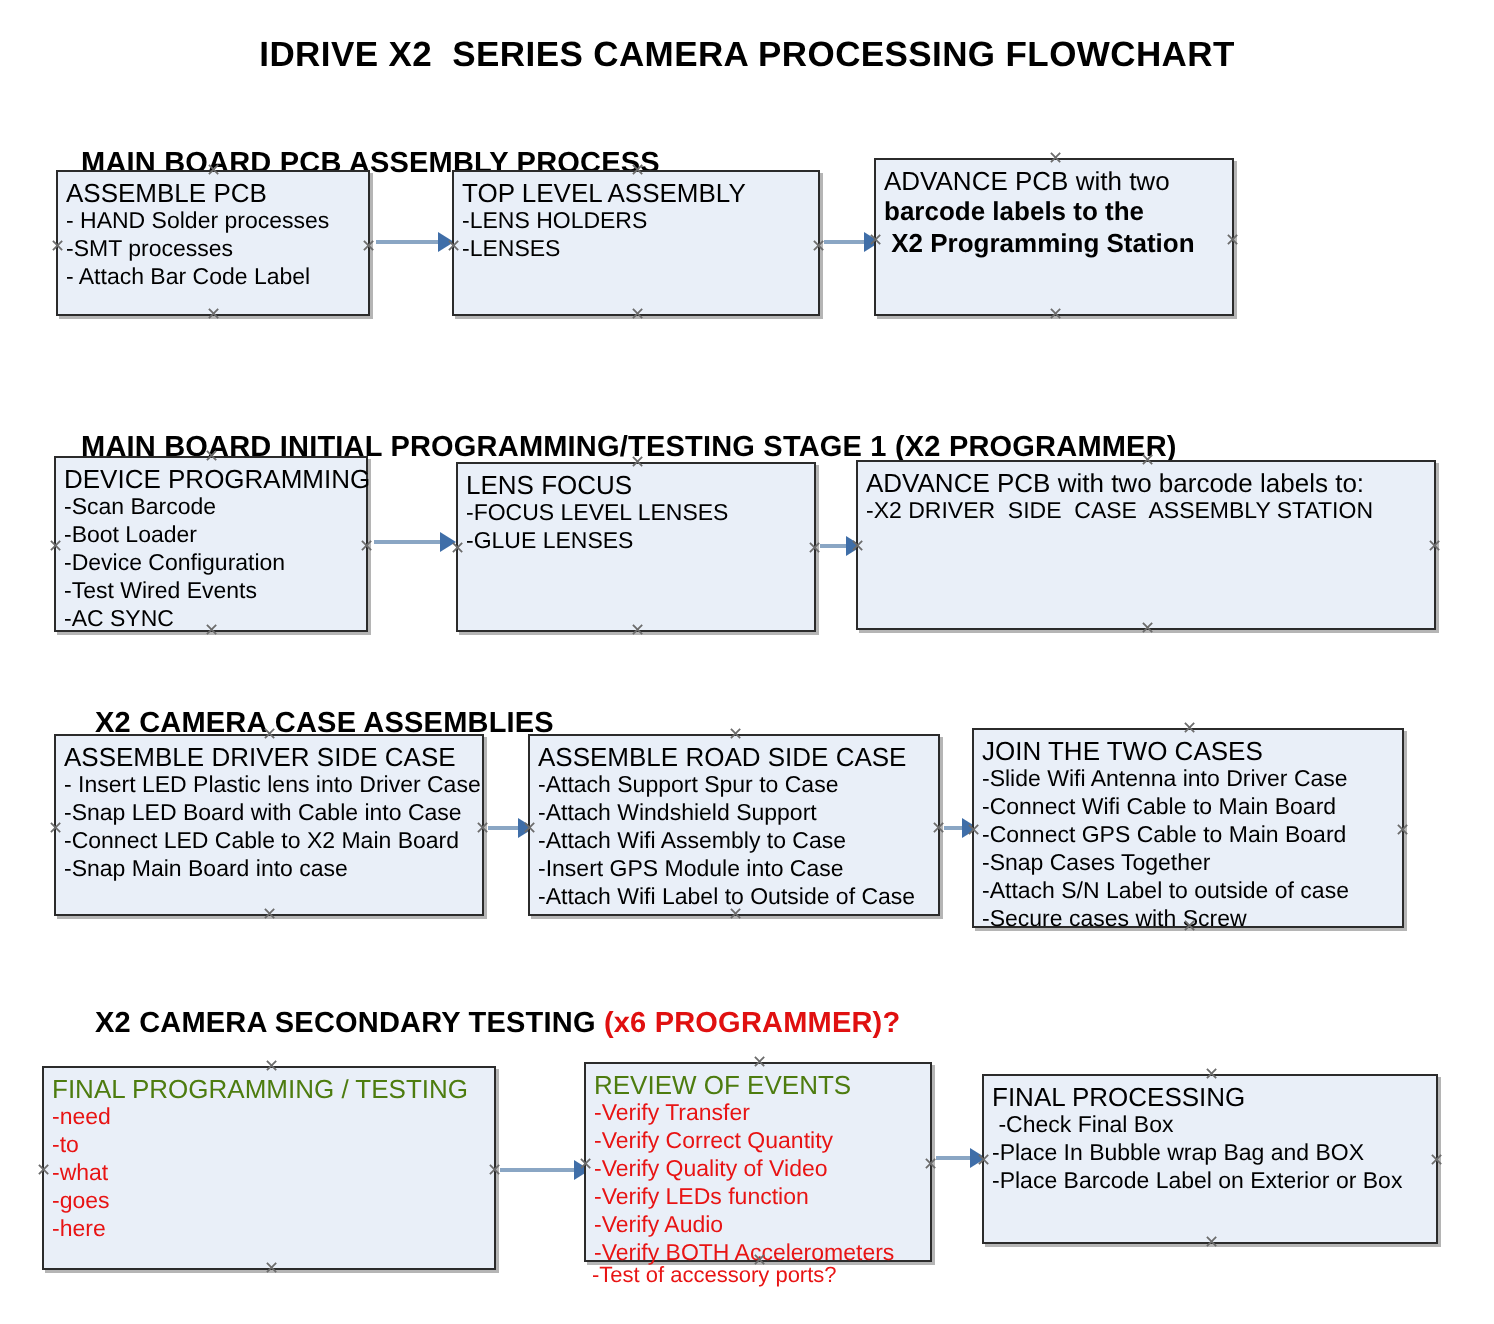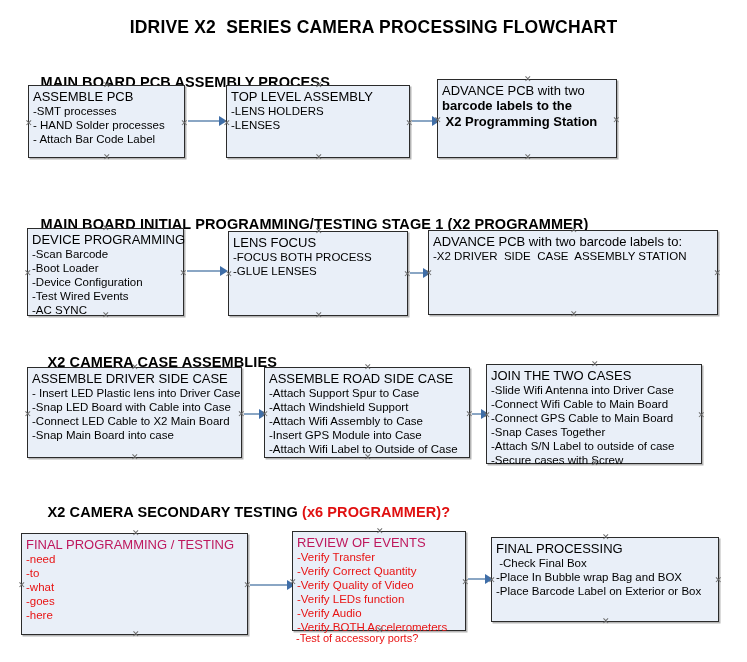--- a/index.html
+++ b/index.html
@@ -39,21 +39,21 @@
   .node .head{
     font-size:13px;font-weight:normal;line-height:15px;
     white-space:pre;
   }
   .node .line{
     font-size:11.5px;line-height:14px;white-space:pre;
   }
   .node.pad{padding:3px 4px 0 4px;}
   .node.allbold .line{font-weight:bold;font-size:13px;line-height:16px;}
   .node.red .head, .node.red .line{color:#e81414;}
-  .node.red .head{color:#be185d;}
+  .node.red .head{color:#4d7c0f;}
 
   
   .overflow-line{
     position:absolute;
     font-size:11px;line-height:14px;white-space:pre;color:#e81414;
   }
 
   
   .conn{position:absolute;height:2px;background:#8aa6c4;}
   .arrowhead{
@@ -76,22 +76,22 @@
 <div class="canvas">
 
   <div class="doc-title">IDRIVE X2  SERIES CAMERA PROCESSING FLOWCHART</div>
 
   <div class="section-title" style="left:24px;top:58px;">
     <span>MAIN BOARD PCB ASSEMBLY PROCESS</span>
   </div>
 
   <div class="node pad" style="left:28px;top:85px;width:157px;height:73px;">
     <div class="head">ASSEMBLE PCB</div>
+    <div class="line">- HAND Solder processes</div>
     <div class="line">-SMT processes</div>
-    <div class="line">- HAND Solder processes</div>
     <div class="line">- Attach Bar Code Label</div>
     <span class="hx" style="left:74px;top:-5px;">✕</span>
     <span class="hx" style="left:74px;bottom:-5px;">✕</span>
     <span class="hx" style="left:-4px;top:33px;">✕</span>
     <span class="hx" style="right:-4px;top:33px;">✕</span>
   </div>
 
   <div class="conn" style="left:188px;top:120px;width:36px;"></div>
   <div class="arrowhead" style="left:219px;top:116px;"></div>
 
@@ -133,21 +133,21 @@
     <span class="hx" style="left:74px;bottom:-5px;">✕</span>
     <span class="hx" style="left:-4px;top:40px;">✕</span>
     <span class="hx" style="right:-4px;top:40px;">✕</span>
   </div>
 
   <div class="conn" style="left:187px;top:270px;width:38px;"></div>
   <div class="arrowhead" style="left:220px;top:266px;"></div>
 
   <div class="node pad" style="left:228px;top:231px;width:180px;height:85px;">
     <div class="head">LENS FOCUS</div>
-    <div class="line">-FOCUS BOTH PROCESS</div>
+    <div class="line">-FOCUS LEVEL LENSES</div>
     <div class="line">-GLUE LENSES</div>
     <span class="hx" style="left:86px;top:-5px;">✕</span>
     <span class="hx" style="left:86px;bottom:-5px;">✕</span>
     <span class="hx" style="left:-4px;top:38px;">✕</span>
     <span class="hx" style="right:-4px;top:38px;">✕</span>
   </div>
 
   <div class="conn" style="left:410px;top:272px;width:18px;"></div>
   <div class="arrowhead" style="left:423px;top:268px;"></div>
 

